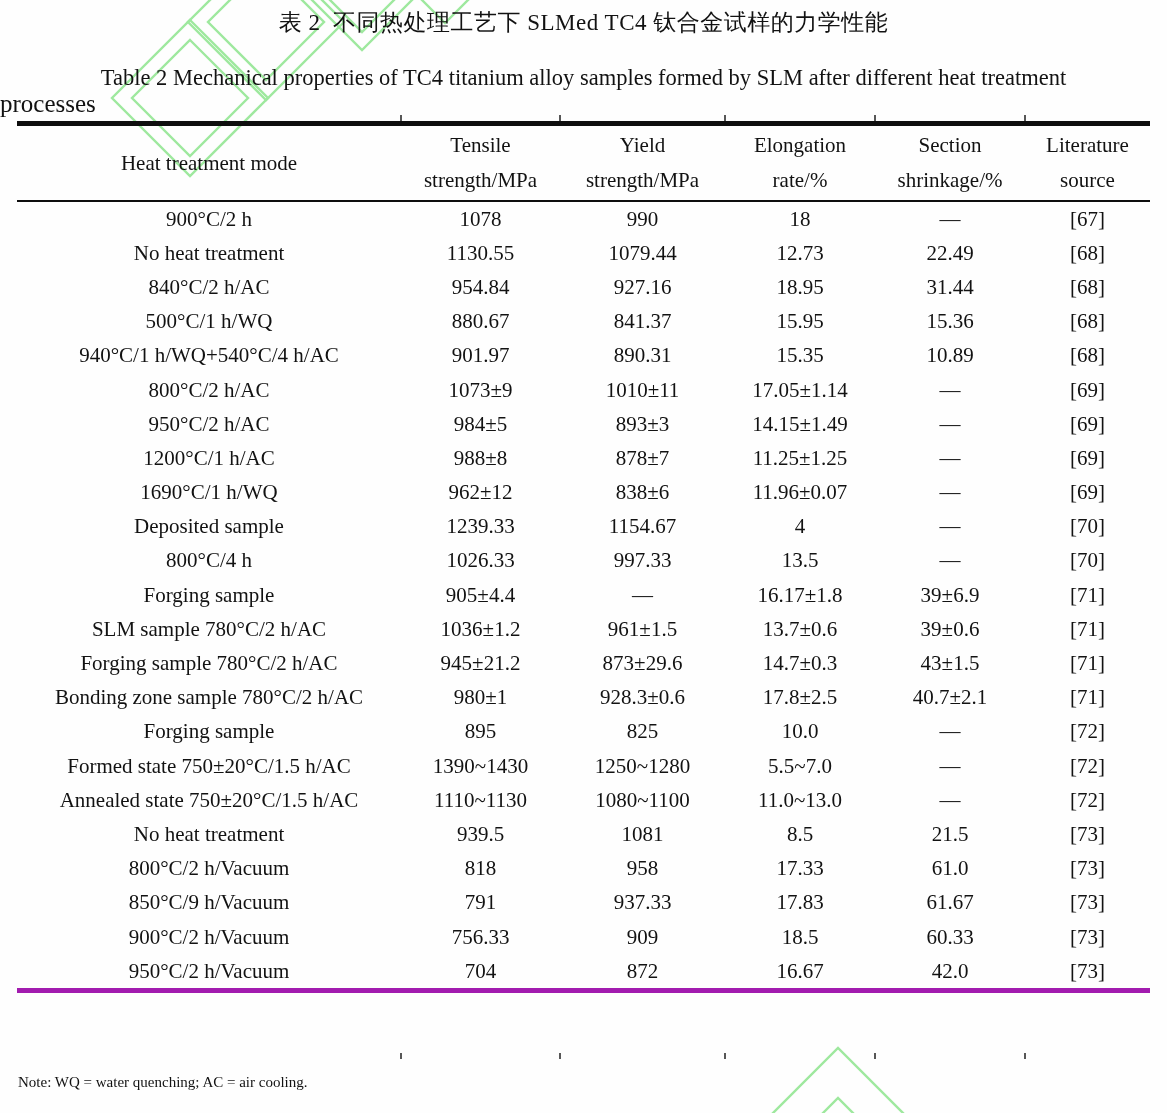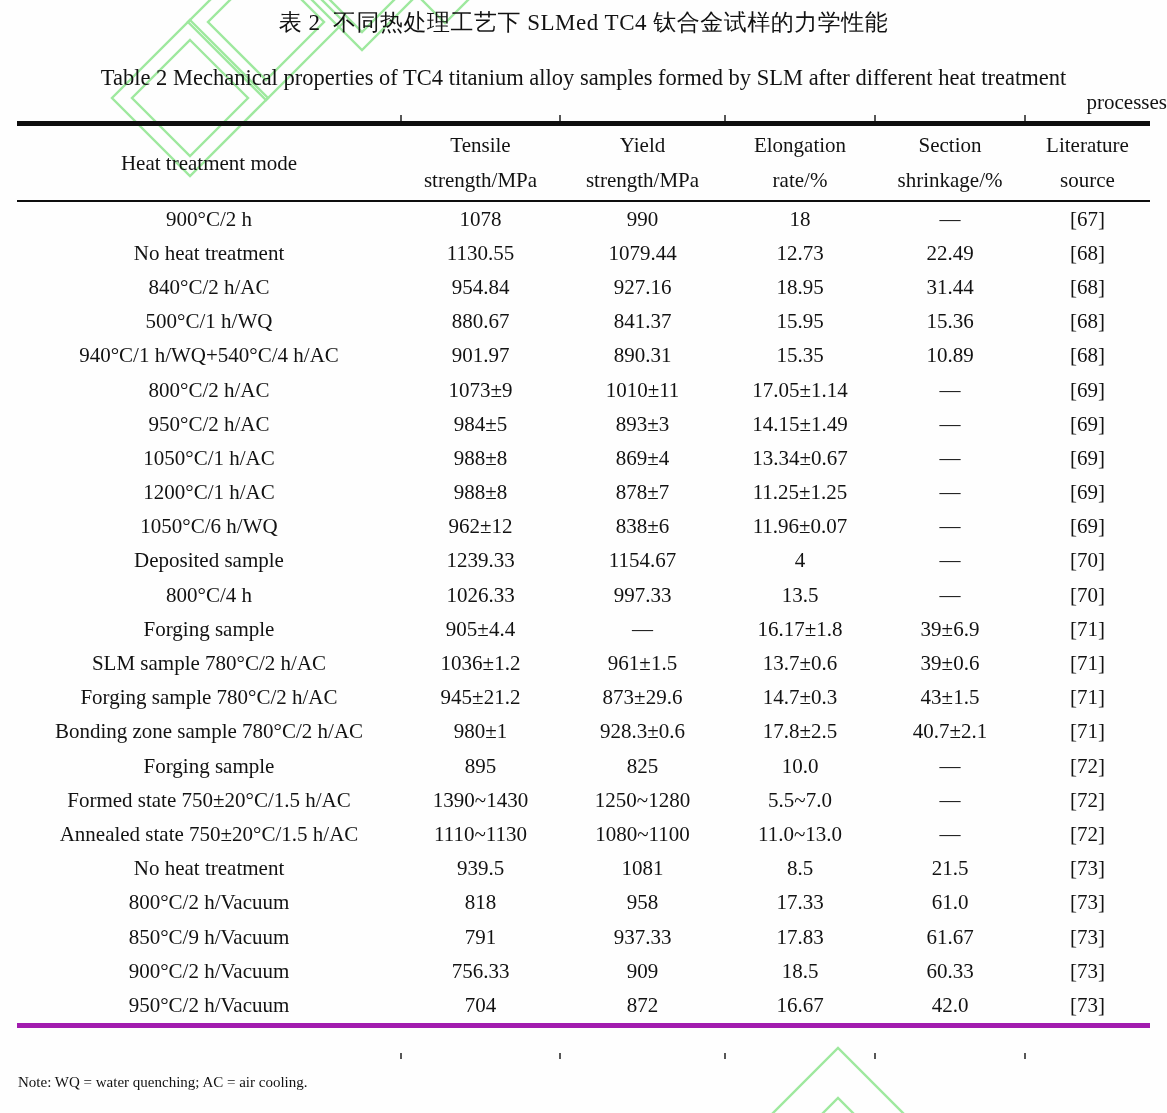--- a/index.html
+++ b/index.html
@@ -34,22 +34,22 @@
     top: 49px; left: 0;
     width: 100%;
     text-align: center;
     font-size: 22.5px;
     margin-top: 16px;
   }
   .title-en2 {
     position: absolute;
     top: 90px; left: 0;
     width: 100%;
-    text-align: right;
-    font-size: 21px;
+    text-align: left;
+    font-size: 25px;
   }
   .tbl-wrap {
     position: absolute;
     left: 17px; top: 121px;
     width: 1133px;
   }
   table.props {
     width: 1133px;
     border-collapse: collapse;
     table-layout: fixed;
@@ -199,37 +199,29 @@
       </tr>
             <tr>
         <td>950°C/2 h/AC</td>
         <td>984±5</td>
         <td>893±3</td>
         <td>14.15±1.49</td>
         <td>—</td>
         <td>[69]</td>
       </tr>
             <tr>
-        <td>1050°C/1 h/AC</td>
-        <td>988±8</td>
-        <td>869±4</td>
-        <td>13.34±0.67</td>
-        <td>—</td>
-        <td>[69]</td>
-      </tr>
-            <tr>
         <td>1200°C/1 h/AC</td>
         <td>988±8</td>
         <td>878±7</td>
         <td>11.25±1.25</td>
         <td>—</td>
         <td>[69]</td>
       </tr>
             <tr>
-        <td>1050°C/6 h/WQ</td>
+        <td>1690°C/1 h/WQ</td>
         <td>962±12</td>
         <td>838±6</td>
         <td>11.96±0.07</td>
         <td>—</td>
         <td>[69]</td>
       </tr>
             <tr>
         <td>Deposited sample</td>
         <td>1239.33</td>
         <td>1154.67</td>

